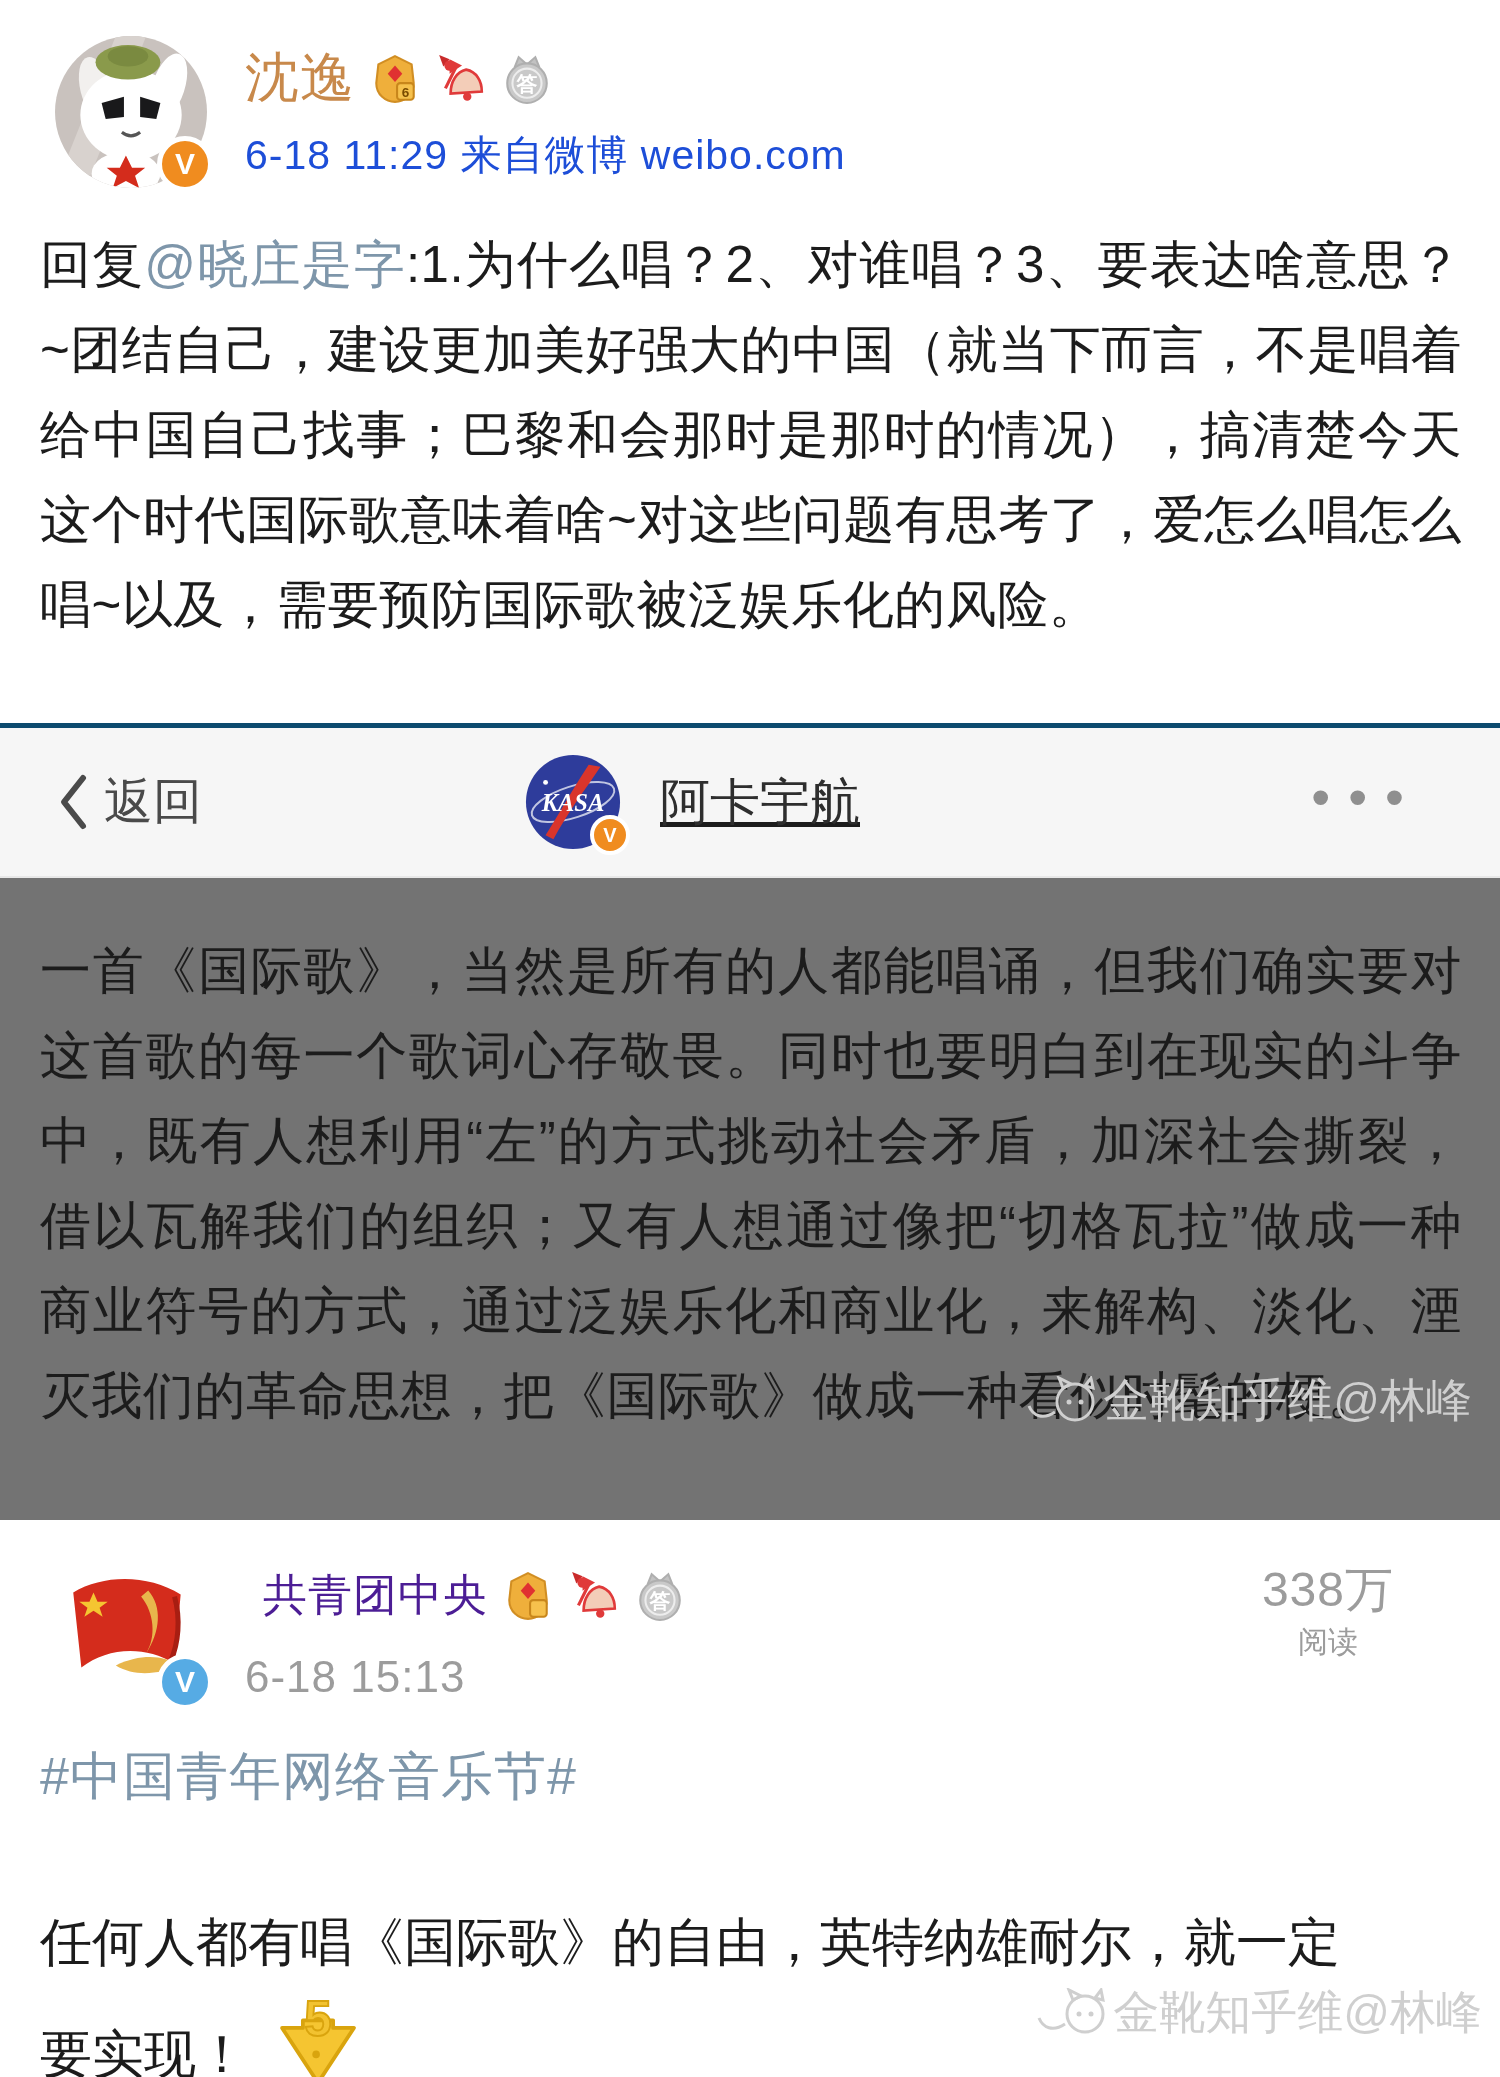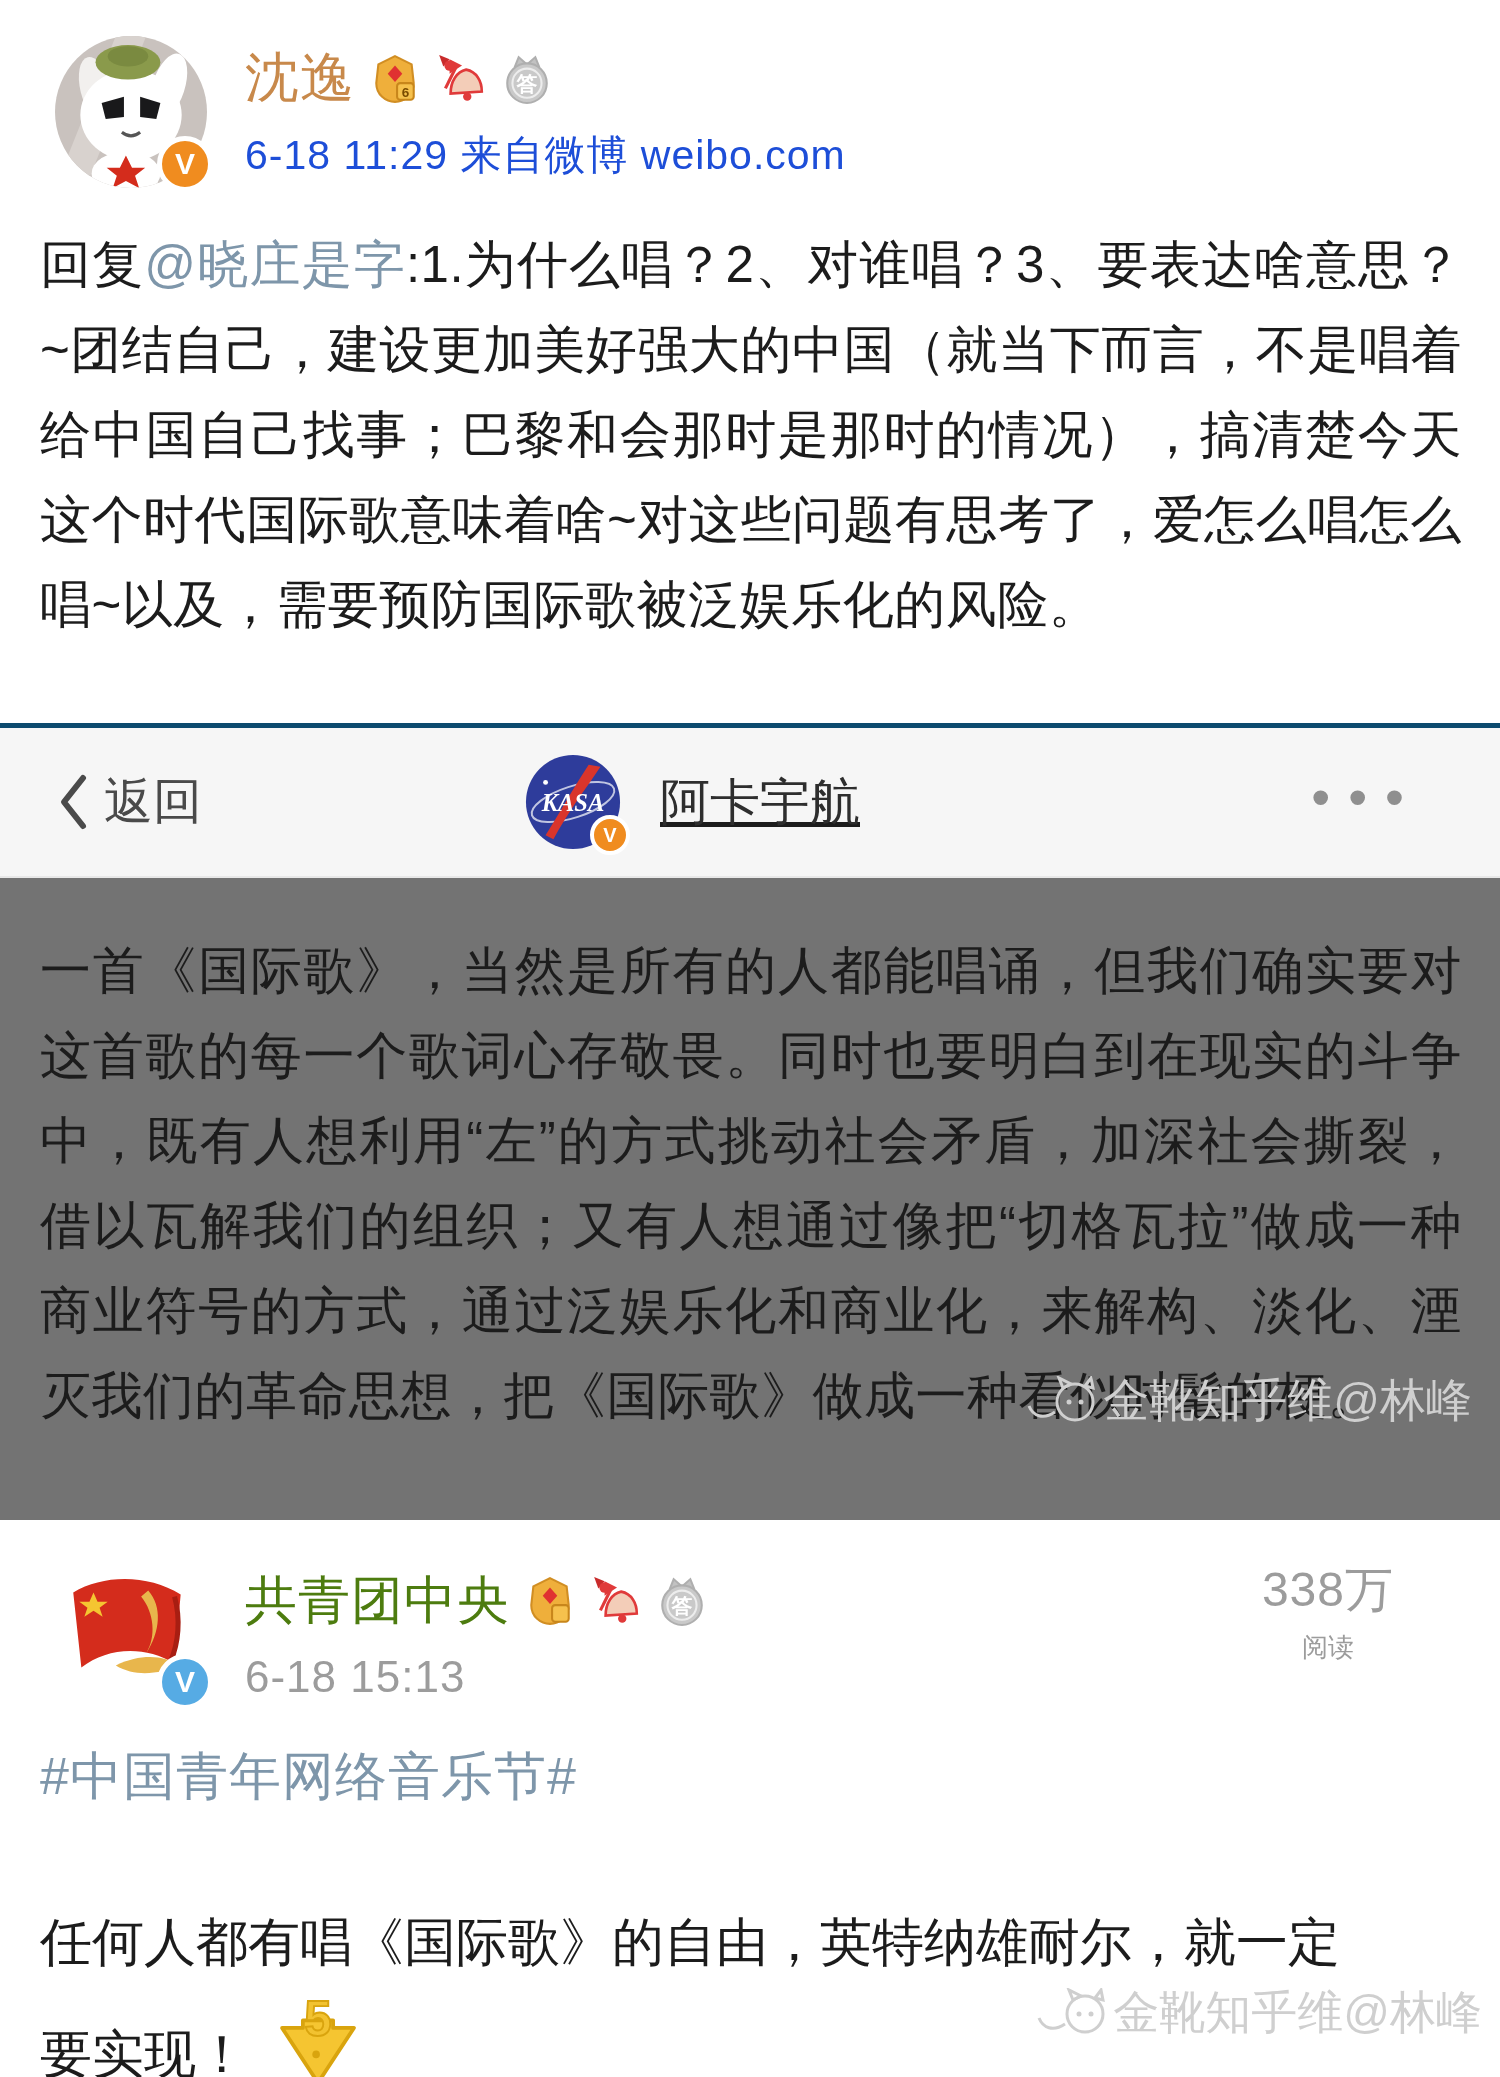--- a/index.html
+++ b/index.html
@@ -55,25 +55,25 @@
   .article { top:878px; height:642px; background:#737373; }
   .article .body-text { position:absolute; left:40px; top:50px; width:1422px; }
   .watermark { position:absolute; display:flex; align-items:center; color:#CFCFCF; font-size:46px; white-space:nowrap; }
   .wm1 { right:28px; top:492px; }
   .wm2 { right:18px; top:462px; }
 
   
   .post2 { top:1520px; bottom:0; background:#fff; }
   .post2 .avatar { top:34px; }
   .post2 .name-row { top:46px; }
-  .post2 .uname { color:#4d7c0f; font-size:52px; }
+  .post2 .uname { color:#4c1d95; font-size:44px;margin-left:18px; }
   .post2 .date { position:absolute; left:245px; top:132px; font-size:44px; color:#9C9C9C; letter-spacing:1px; }
   .reads { position:absolute; right:106px; top:38px; text-align:center; color:#9C9C9C; }
   .reads-num { font-size:48px; letter-spacing:1px; }
-  .reads-label { font-size:26px; margin-top:8px; }
+  .reads-label { font-size:30px; }
   .hashtag { position:absolute; left:40px; top:222px; font-size:52px; color:#7E96AA; letter-spacing:1px; cursor:pointer; }
   .final-text { position:absolute; left:40px; top:372px; width:1310px; font-size:52px; line-height:100px; color:#1C1C1C; }
   .emoji5 { display:inline-block; width:96px; height:104px; vertical-align:-24px; margin-left:22px; }
 </style>
 </head>
 <body>
 
 <div class="section post1">
 
   <div class="avatar">

